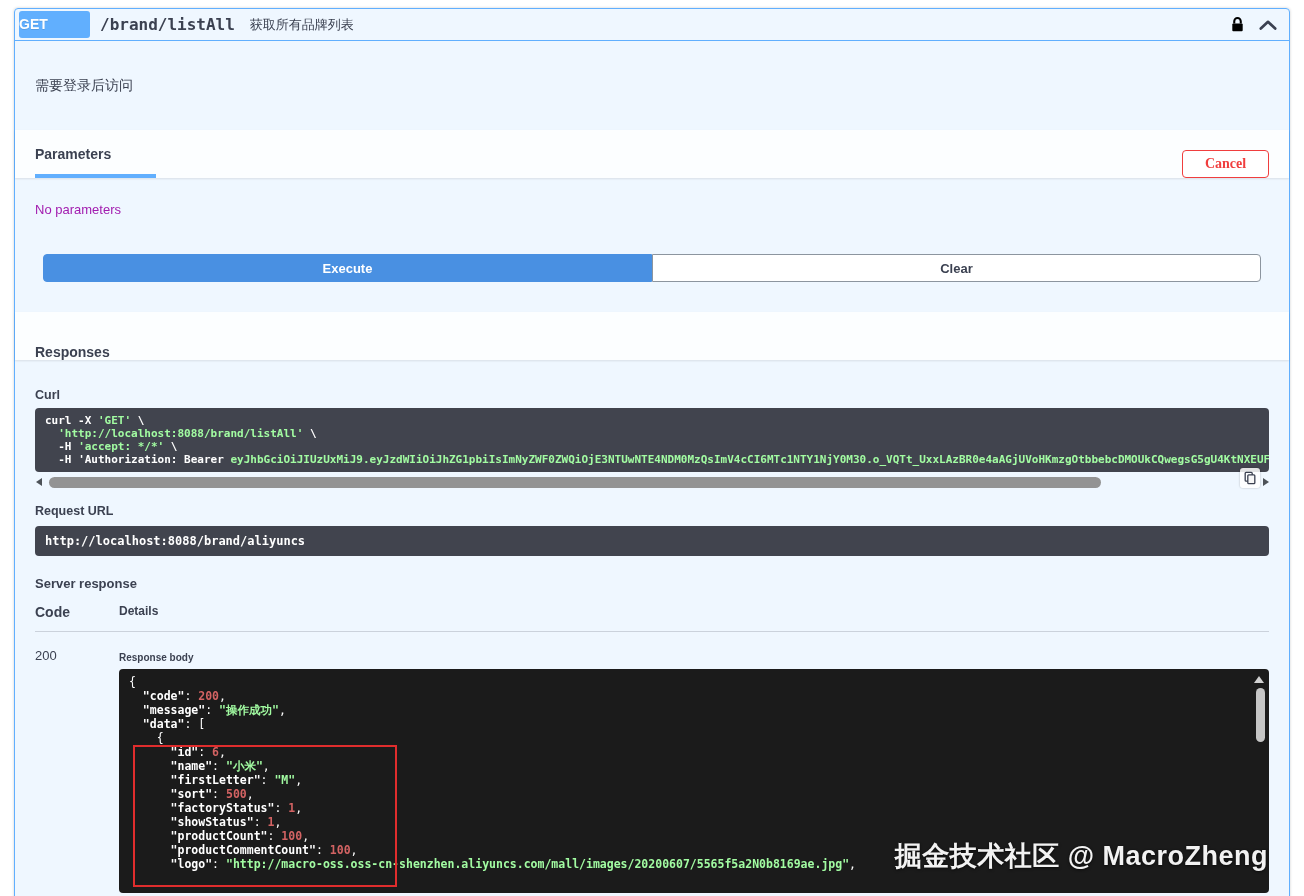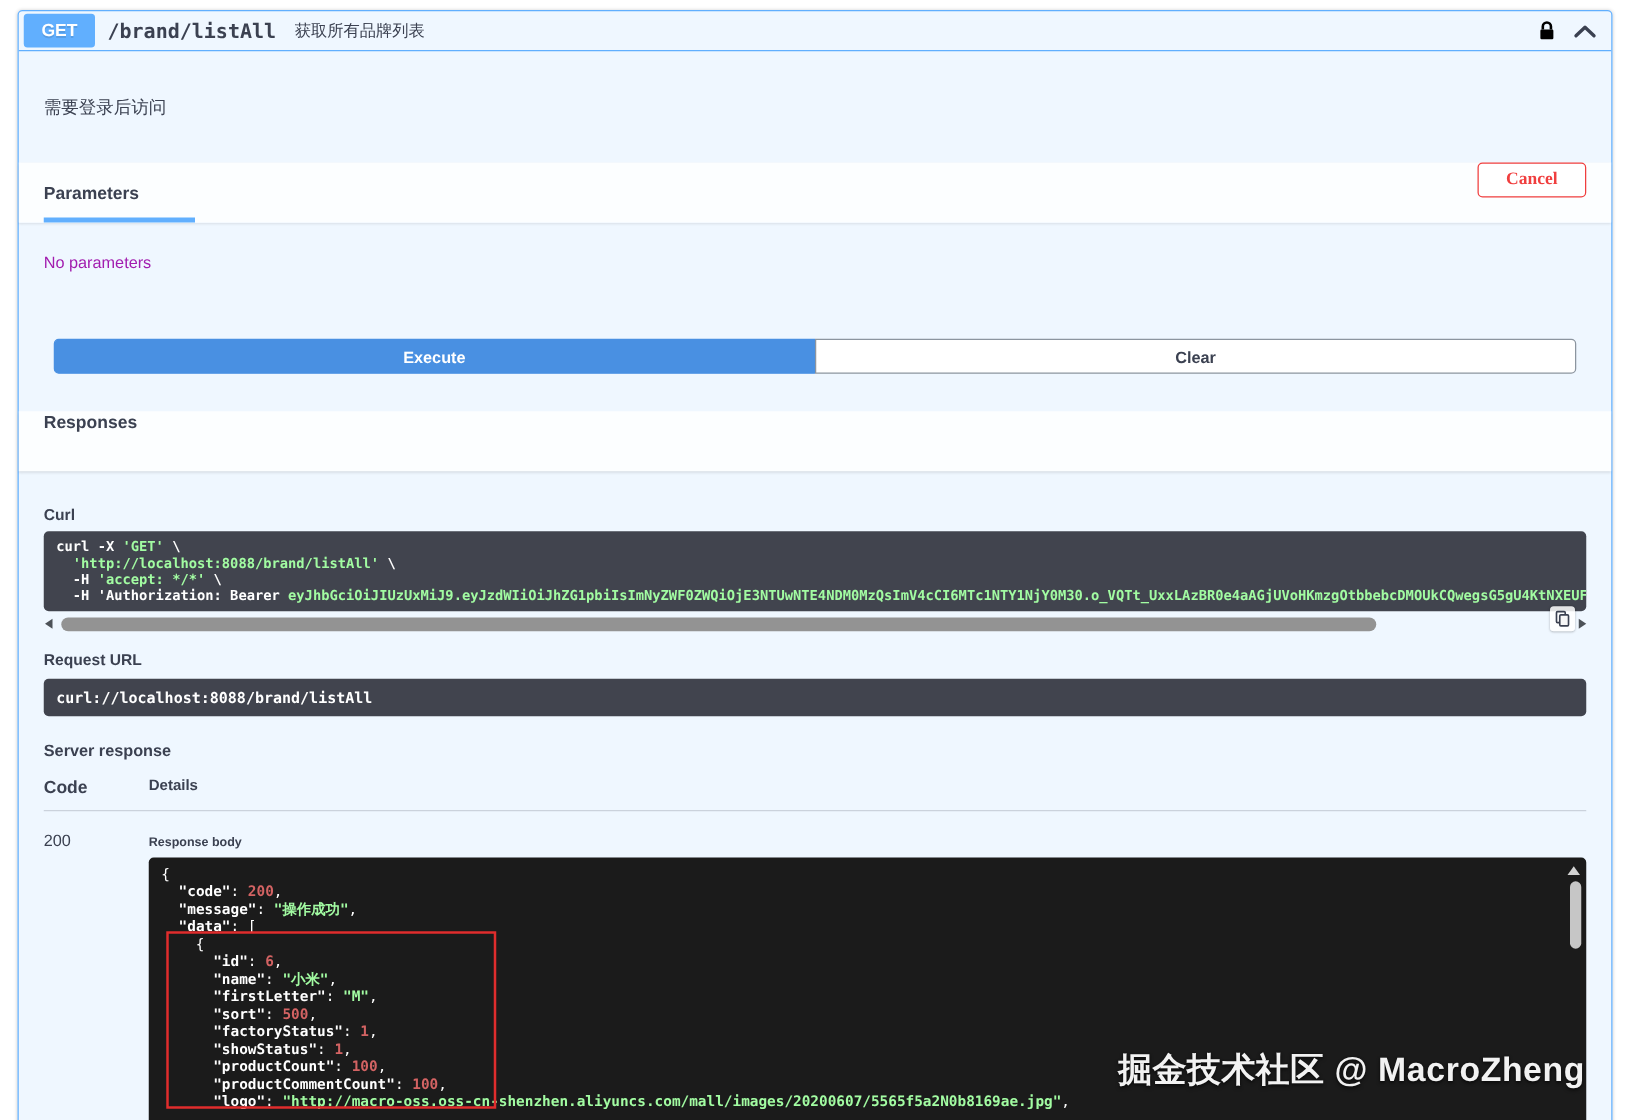--- a/index.html
+++ b/index.html
@@ -6,48 +6,48 @@
   html,body { width:1304px; height:896px; background:#fff; }
   .page { position:relative; width:1304px; height:896px; overflow:hidden; background:#fff;
           font-family:"Liberation Sans","DejaVu Sans",sans-serif; color:#3b4151; }
 
   
   .opblock { position:absolute; left:14px; top:8px; width:1276px; min-height:950px;
              border:1px solid #61affe; border-radius:4px; background:rgba(97,175,254,.1);
              box-shadow:0 0 3px rgba(0,0,0,.19); }
   .summary { display:flex; align-items:center; height:32px; padding:0 12px 0 4px;
              border-bottom:1px solid #61affe; cursor:pointer; }
-  .method-badge { display:inline-block; width:57px; height:27px; line-height:27px; text-align:center;
+  .method-badge { display:inline-block; width:71px; height:27px; line-height:27px; text-align:left;
                   background:#61affe; color:#fff; font-weight:bold; font-size:14px; border-radius:3px;
                   text-shadow:0 1px 0 rgba(0,0,0,.1); }
   .path { margin-left:10px; font-family:"DejaVu Sans Mono","Liberation Mono",monospace;
           font-weight:bold; font-size:16px; color:#3b4151; }
   .summary-desc { margin-left:15px; font-size:13px; color:#3b4151; }
   .summary-right { margin-left:auto; display:flex; align-items:center; gap:15px; }
   .icon-btn { display:flex; align-items:center; cursor:pointer; }
 
   
   .desc-wrapper { padding:36px 20px 35px; font-size:14px; color:#3b4151; }
 
   
-  .section-header { display:flex; align-items:flex-start; height:48px; padding:0 20px;
+  .section-header { display:flex; align-items:flex-end; height:48px; padding:0 20px;
                     background:rgba(255,255,255,.8); box-shadow:0 1px 2px rgba(0,0,0,.1);gap:36px; }
   .tab-item { align-self:stretch; display:flex; align-items:center; padding:4px 45px 0 0;
               border-bottom:4px solid #61affe; cursor:pointer; }
   .tab-item span { font-size:14px; font-weight:bold; color:#3b4151; }
   .section-title { font-size:14px; font-weight:bold; color:#3b4151; }
   .btn-cancel { margin-left:auto; width:87px; height:28px; background:#fff;
                 border:1px solid #f03e3e; border-radius:4px; color:#f03e3e;
                 font-size:14px; font-weight:600; cursor:pointer; font-family:Liberation Serif, serif; }
 
   
   .params-body { padding:24px 20px 36px; font-size:13px; color:#a21caf; }
 
   
-  .execute-row { display:flex; margin:18px 28px 30px; }
+  .execute-row { display:flex; margin:1px 28px 30px; }
   .execute-row button { flex:1; height:28px; font-size:13px; font-weight:bold; cursor:pointer; font-family:inherit; }
   .btn-execute { background:#4990e2; border:1px solid #4990e2; border-radius:4px 0 0 4px; color:#fff; }
   .btn-clear { background:#fff; border:1px solid #8c959f; border-radius:0 4px 4px 0; color:#3b4151; }
 
   
   .responses-inner { padding:14px 20px 40px; }
   .block-heading { font-size:12.5px; font-weight:bold; color:#3b4151; }
   .curl-heading { margin:14px 0 6px; }
   .req-url-heading { margin:16px 0 8px; }
   .server-heading { margin:20px 0 13px; font-size:13px; }
@@ -160,21 +160,21 @@
         </div>
         <div class="copy-btn">
           <svg width="14" height="14" viewBox="0 0 16 16">
             <rect x="2.5" y="1.5" width="8" height="10" rx="1" fill="none" stroke="#3b4151" stroke-width="1.5"></rect>
             <rect x="5.5" y="4.5" width="8" height="10" rx="1" fill="#f7f7f7" stroke="#3b4151" stroke-width="1.5"></rect>
           </svg>
         </div>
       </div>
 
       <div class="block-heading req-url-heading">Request URL</div>
-      <div class="request-url-block">curl://localhost:8088/brand/listAll</div>
+      <div class="request-url-block">http://localhost:8088/brand/aliyuncs</div>
 
       <div class="block-heading server-heading">Server response</div>
 
       <div class="resp-table">
         <div class="resp-thead">
           <div class="col-code col-code-h">Code</div>
           <div class="col-details-h">Details</div>
         </div>
         <div class="resp-row">
           <div class="col-code status">200</div>

